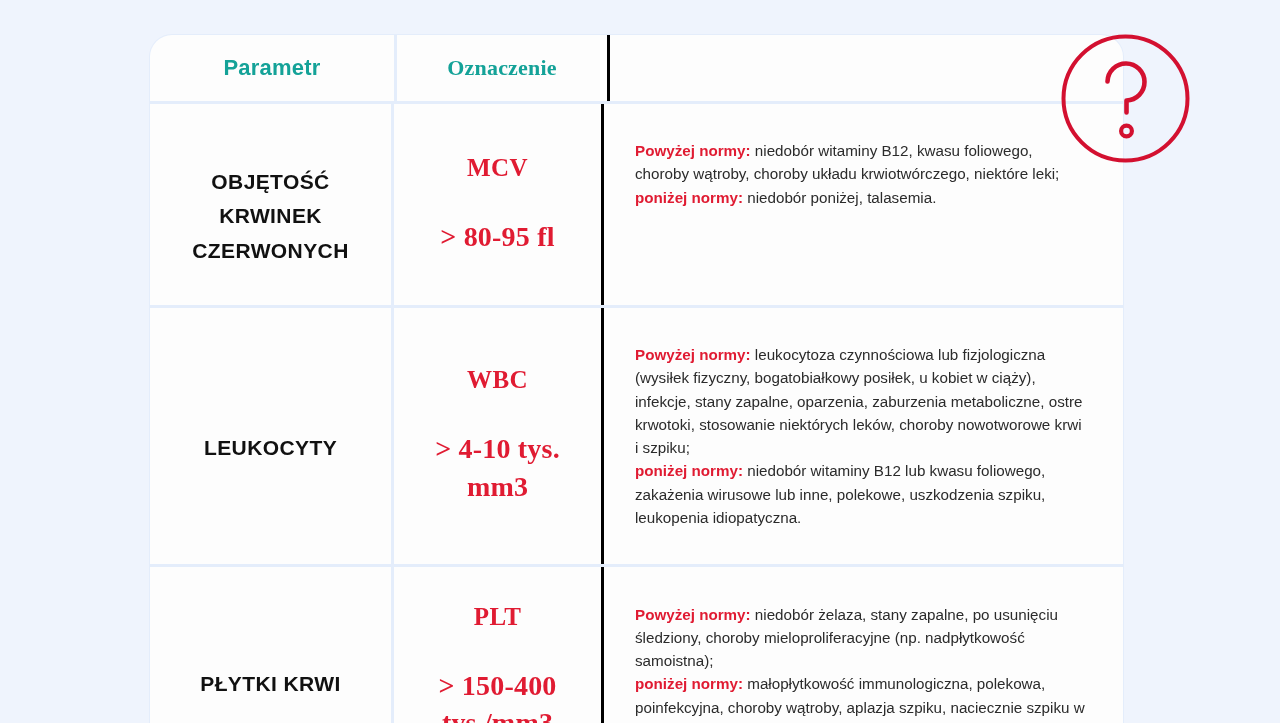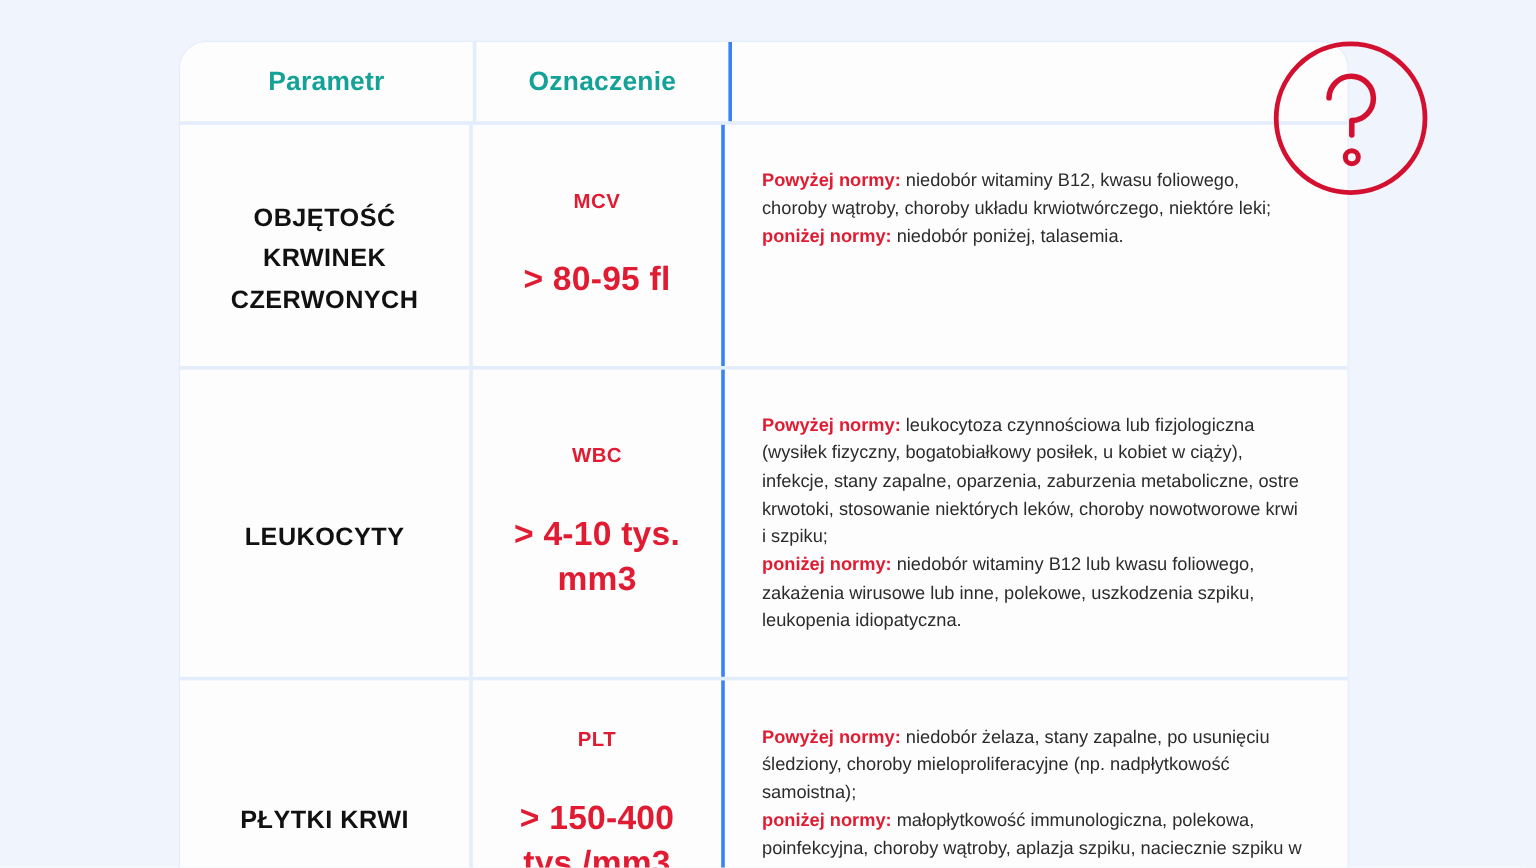--- a/index.html
+++ b/index.html
@@ -47,21 +47,21 @@
     letter-spacing: 0.2px;
   }
 
   .trow {
     display: flex;
     border-bottom: 3px solid #e4edfb;
   }
   .trow:last-child { border-bottom: none; }
 
   .col-param  { width: 244px; flex: 0 0 244px; border-right: 3px solid #e4edfb; }
-  .col-mark   { width: 210px; flex: 0 0 210px; border-right: 3px solid #3b82f6; }
+  .col-mark   { width: 210px; flex: 0 0 210px; border-right: 3px solid #000000; font-family: Liberation Serif, serif; }
   .col-interp { flex: 1 1 auto; }
 
   .cell-param {
     display: flex;
     align-items: center;
     justify-content: center;
     text-align: center;
     padding: 22px 14px;
     box-sizing: border-box;
   }
@@ -78,21 +78,21 @@
     display: flex;
     flex-direction: column;
     align-items: center;
     justify-content: center;
     text-align: center;
     padding: 22px 10px;
     box-sizing: border-box;
     color: #e01b32;
     font-weight: bold;
   }
-  .mark-code  { font-size: 17px; letter-spacing: 0.4px; }
+  .mark-code  { font-size: 25px; letter-spacing: 0.4px; }
   .mark-range { font-size: 28px; line-height: 1.35; margin-top: 36px; letter-spacing: 0.2px; }
 
   .cell-interp {
     display: flex;
     padding: 20px 36px 20px 31px;
     box-sizing: border-box;
   }
   .interp-text {
     font-size: 15.2px;
     line-height: 1.53;

